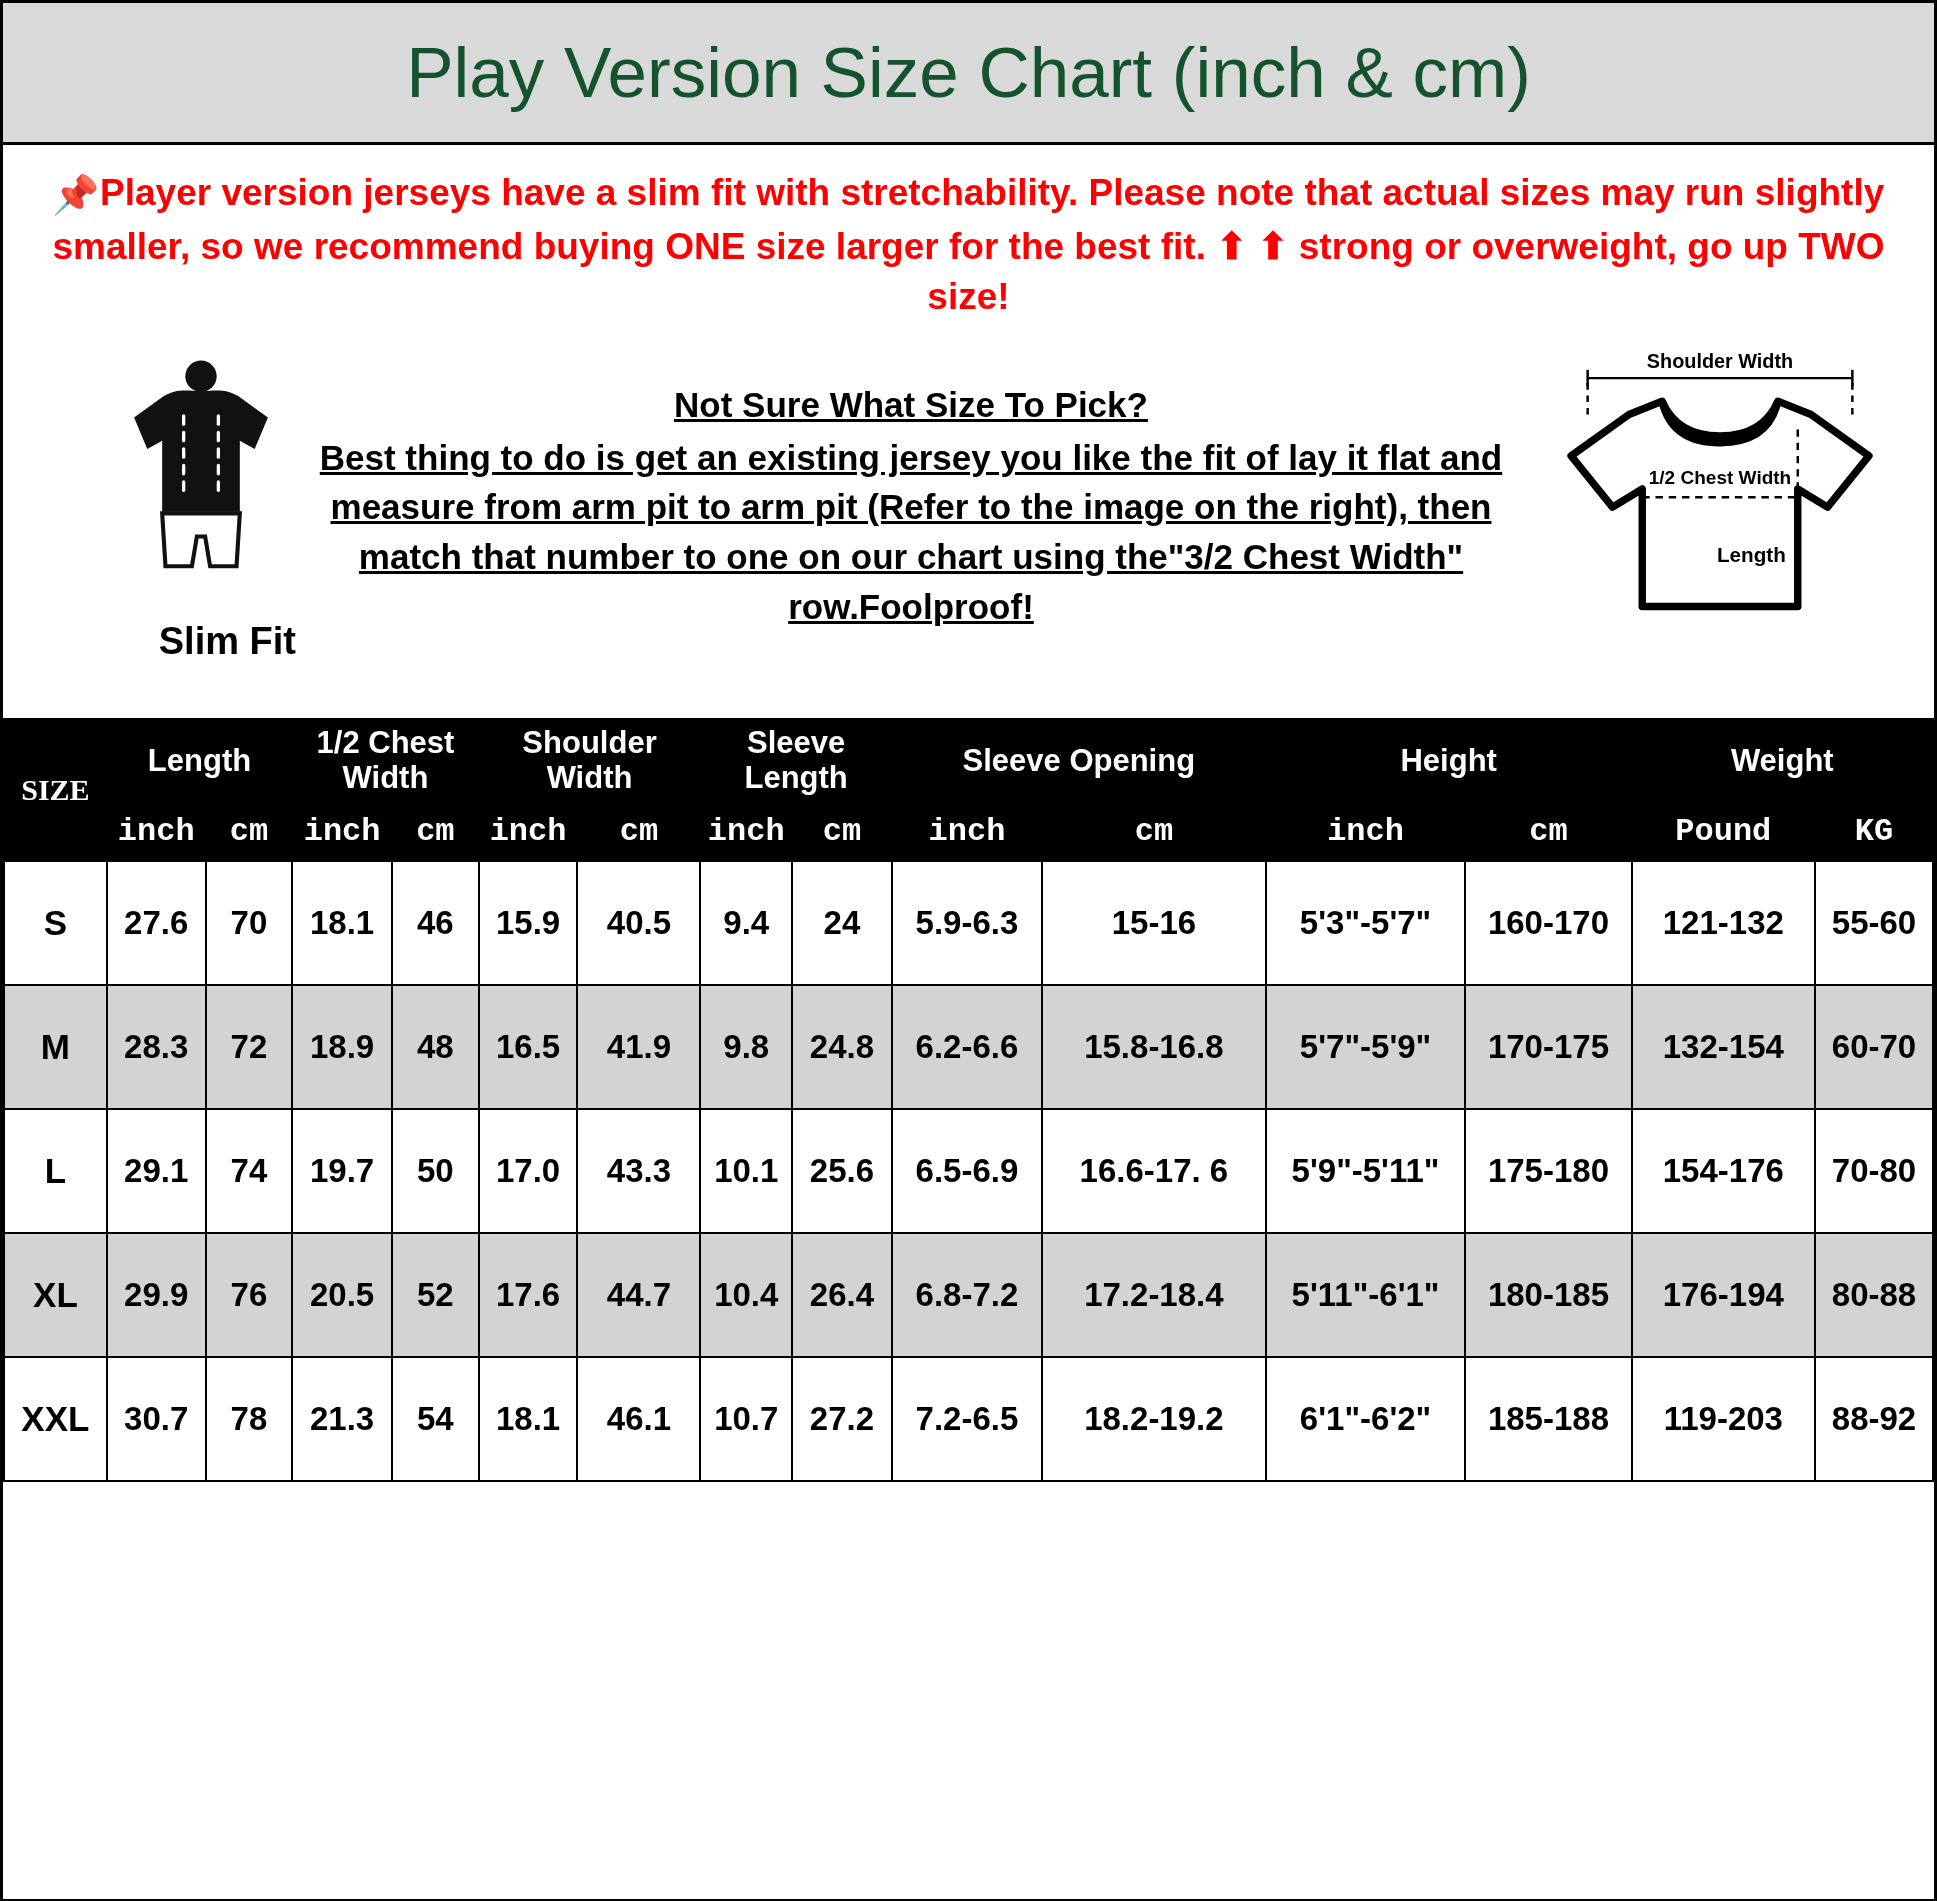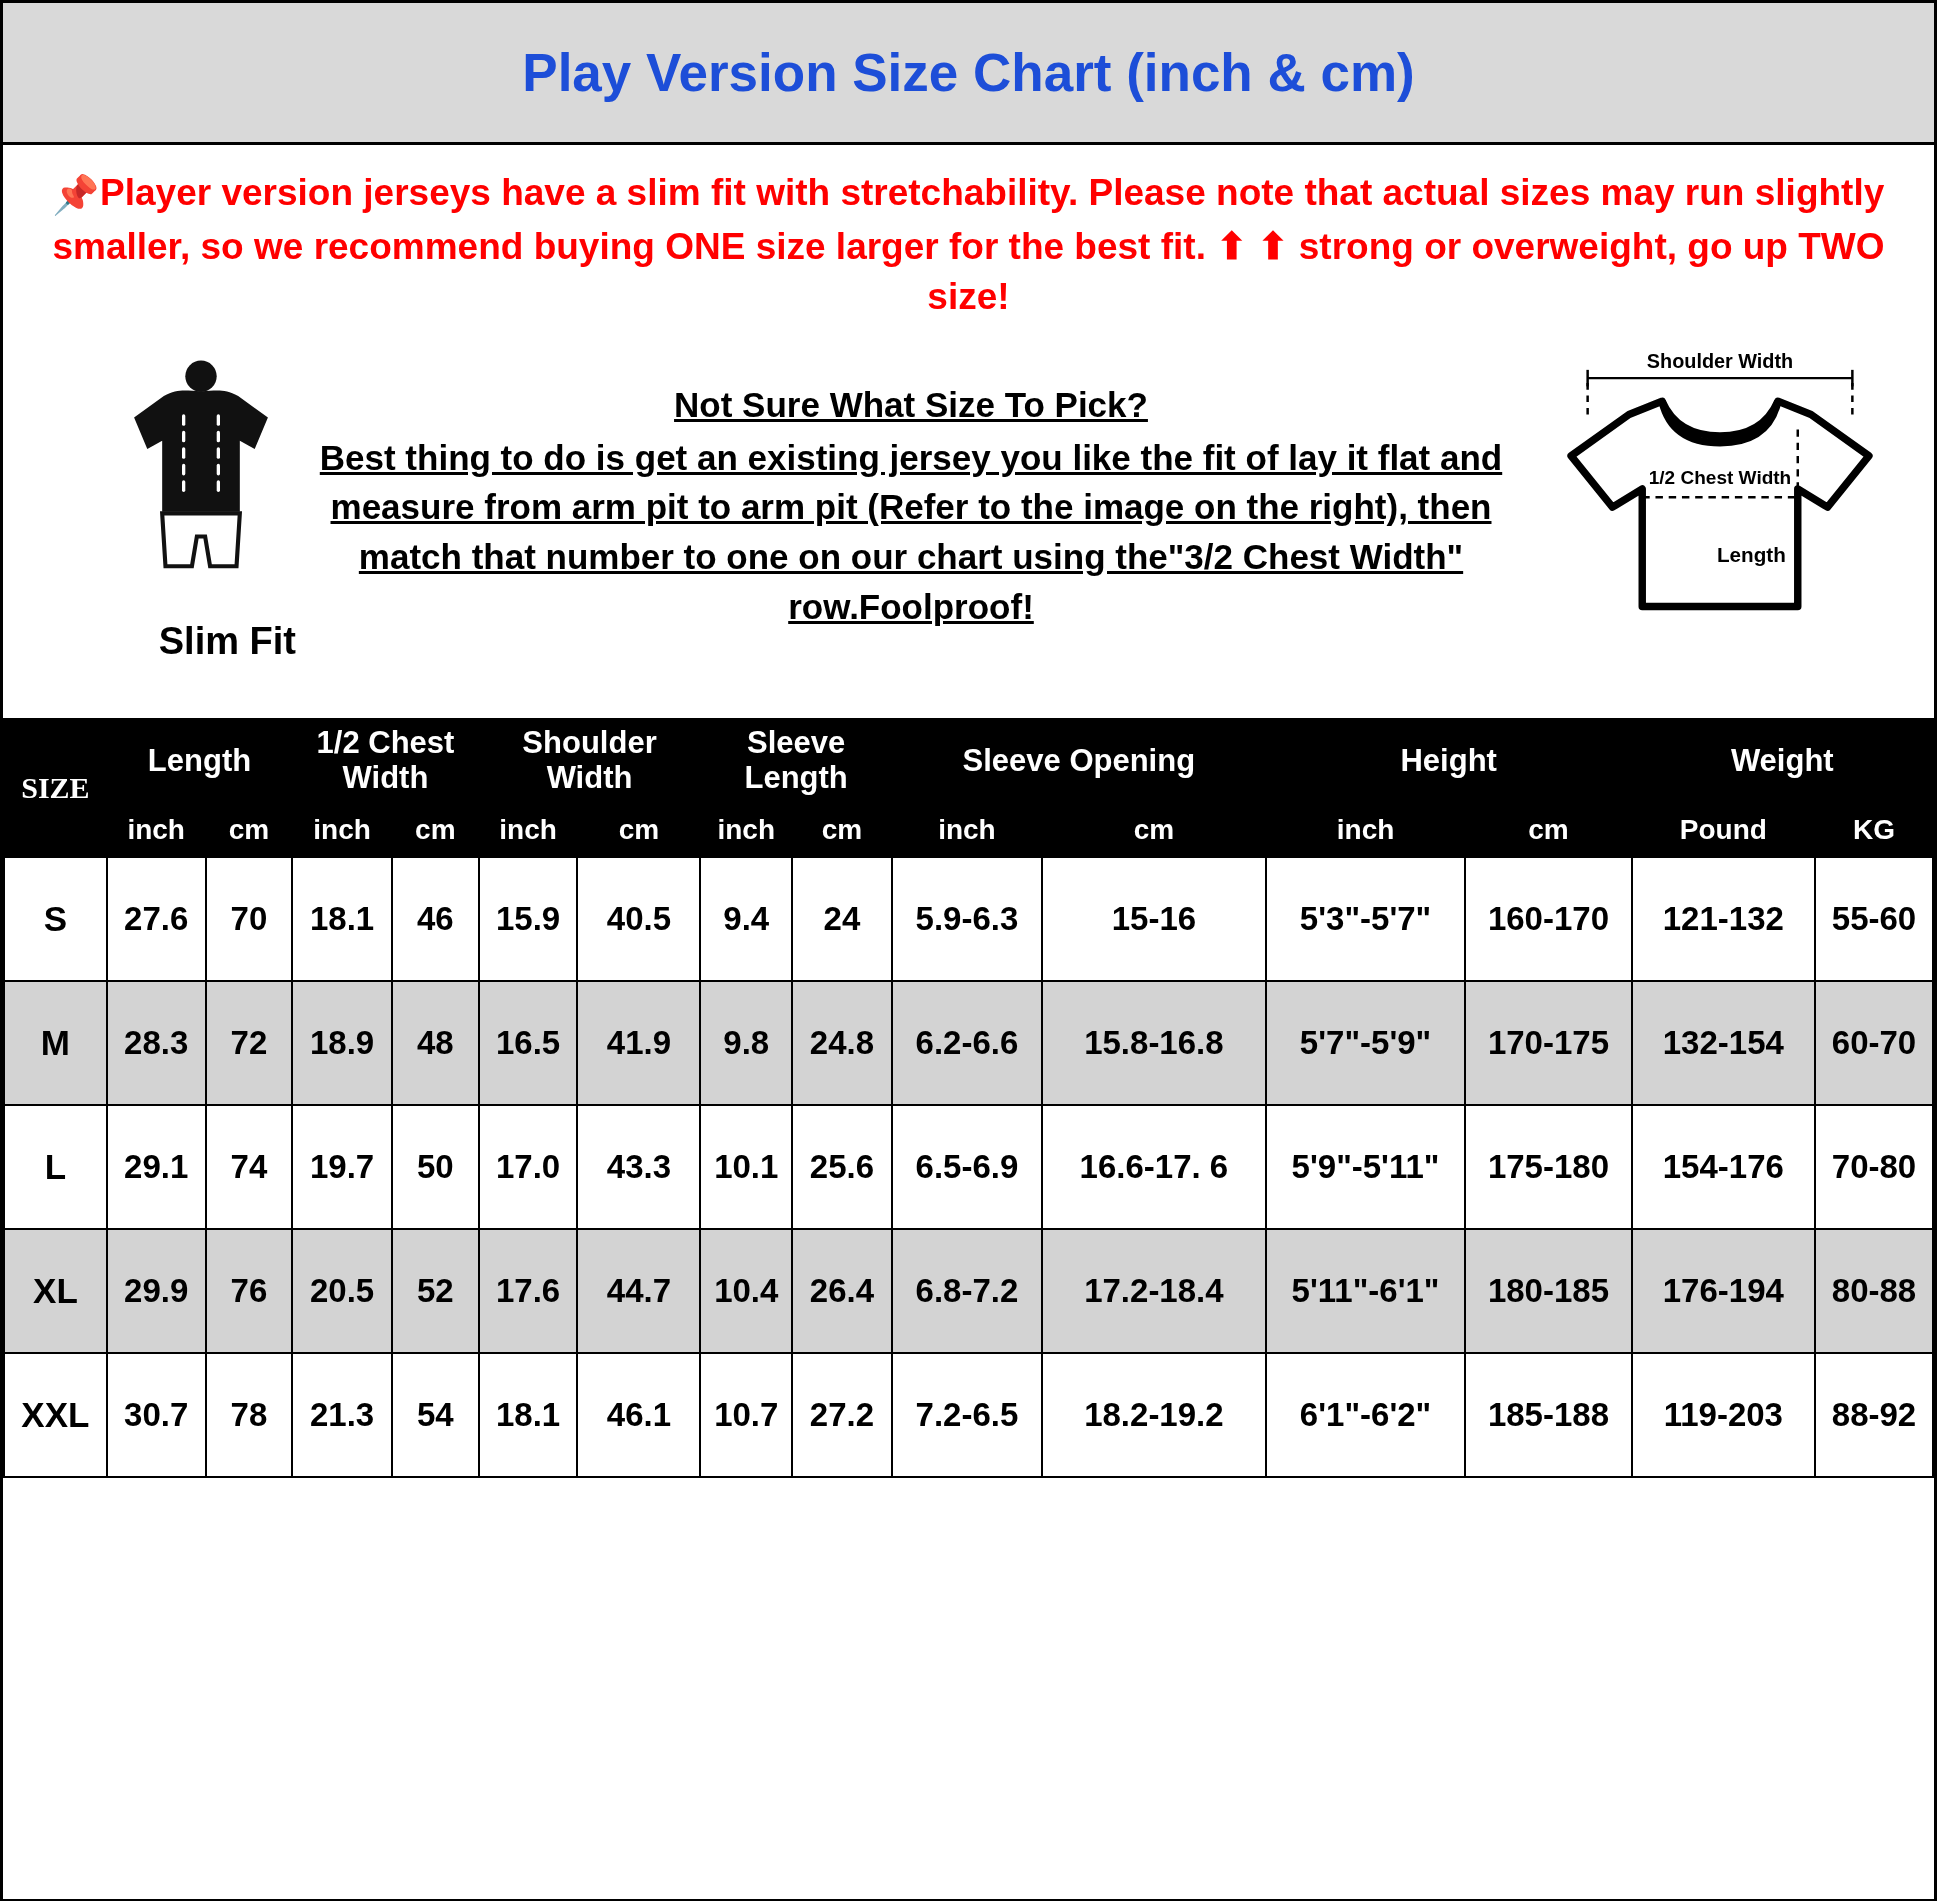--- a/index.html
+++ b/index.html
@@ -24,23 +24,23 @@
   
   .title-bar {
     background: #d9d9d9;
     border-bottom: 3.3px solid #000;
     height: 139px;
     display: flex;
     align-items: center;
     justify-content: center;
   }
   .title-bar .title {
-    font-size: 53px;
-    font-weight: bold;
-    color: #1d4ed8;
+    font-size: 71px;
+    font-weight: normal;
+    color: #14532d;
     letter-spacing: 0px;
   }
   
   .notice {
     color: #ff0000;
     font-weight: bold;
     font-size: 37px;
     line-height: 1.35;
     text-align: center;
     padding: 23px 21.5px 8.3px 21.5px;
@@ -109,22 +109,23 @@
     font-size: 31px;
     font-weight: bold;
     padding: 6.6px 1.7px;
     line-height: 1.12;
   }
   thead th.size-head {
     font-size: 30px;
     font-family: Liberation Serif, serif;
   }
   thead tr.units th {
-    font-size: 28px;
+    font-size: 32px;
     padding: 10px 1.7px;
+    font-family: Liberation Mono, monospace;
   }
   tbody td {
     font-size: 33px;
     font-weight: bold;
     color: #000;
     height: 122px;
     padding: 0 1.7px;
   }
   tbody tr.alt td {
     background: #d3d3d3;

